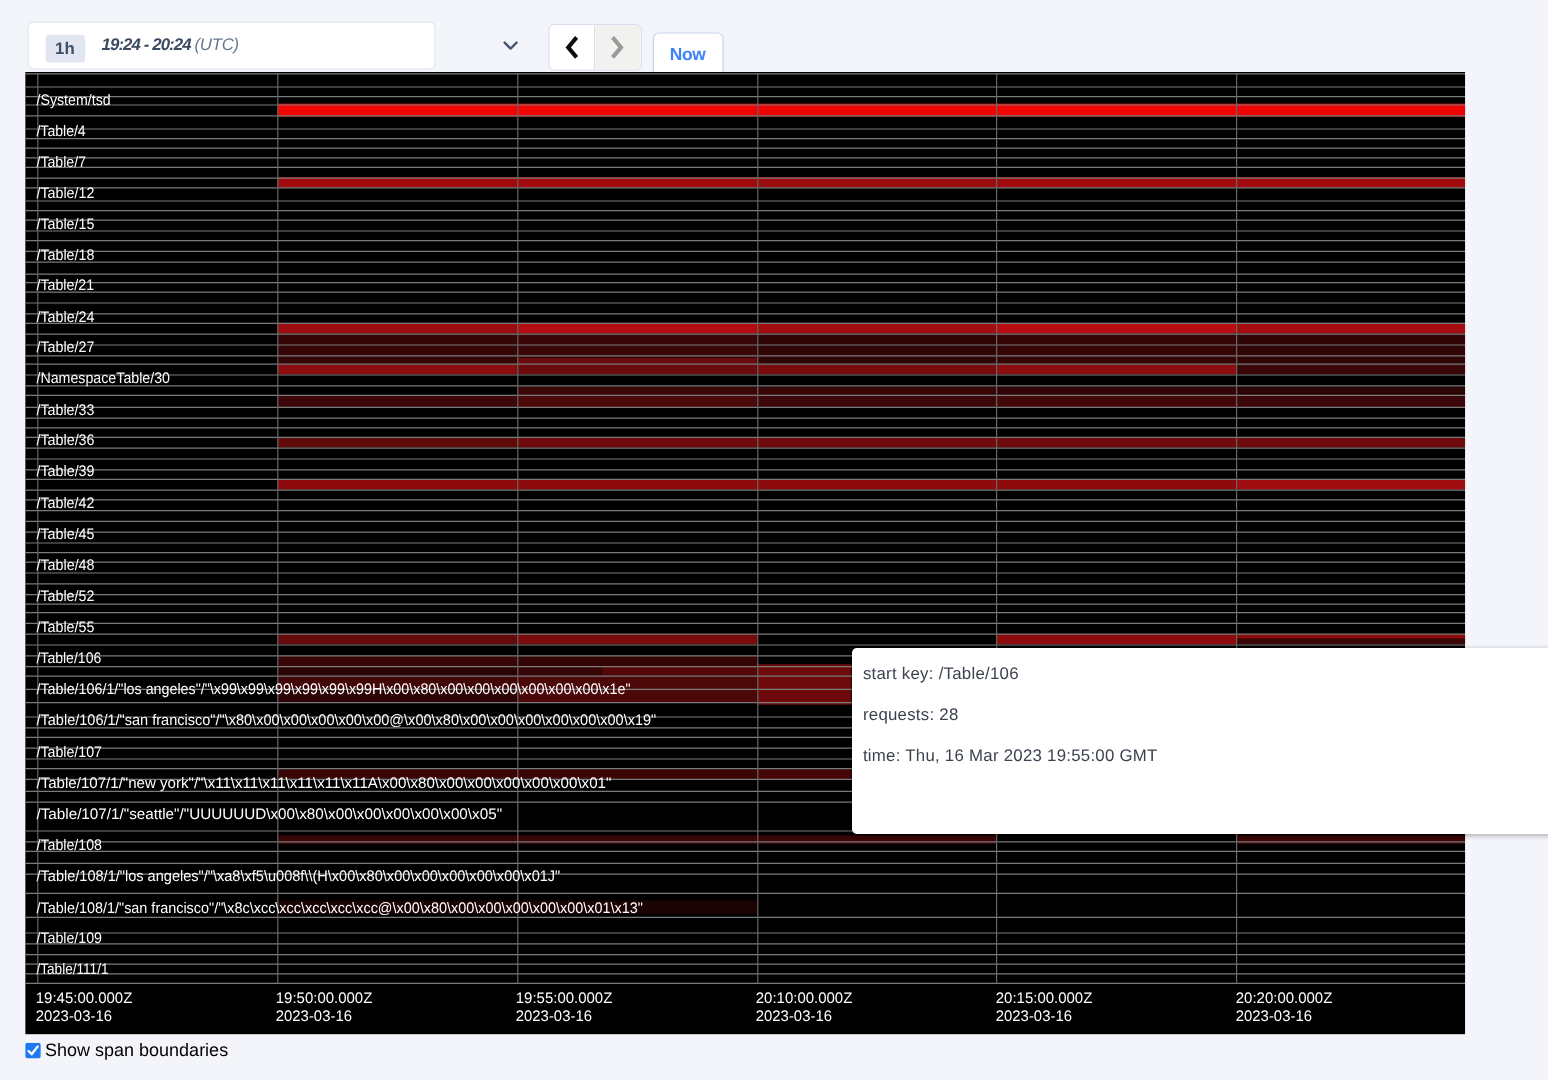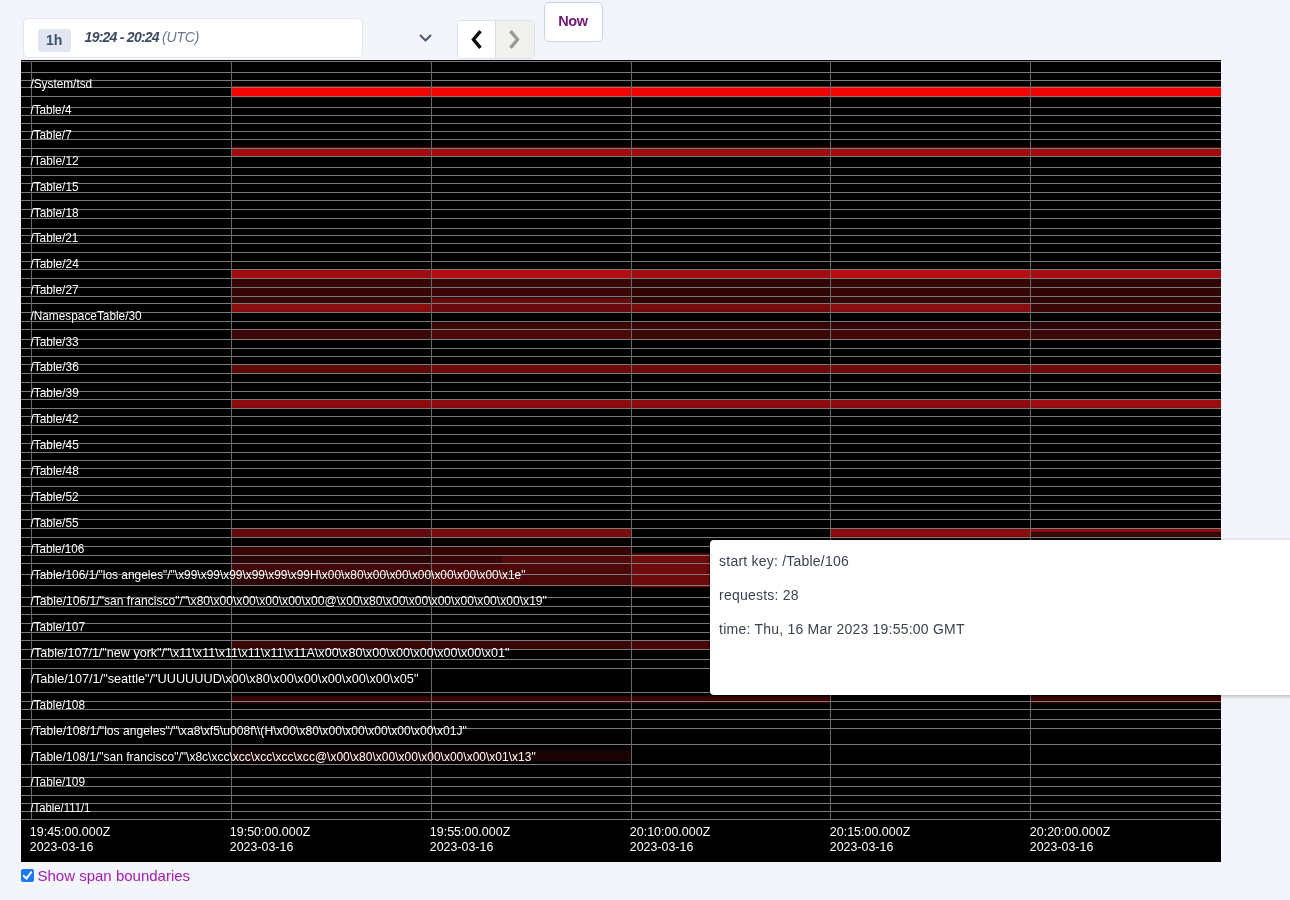--- a/index.html
+++ b/index.html
@@ -18,21 +18,21 @@
     <svg width="13" height="19" viewBox="0 0 13 19">
         <path d="M10.5 1.2L3.5 9.5L10.5 17.8" stroke="#0d0d0d" stroke-width="3.4" fill="none"></path>
       </svg>
   </div>
   <div style="width:38px;height:100%;background:#f1f1f0;display:flex;align-items:center;justify-content:center;">
     <svg width="13" height="19" viewBox="0 0 13 19">
         <path d="M2.5 1.2L9.5 9.5L2.5 17.8" stroke="#9a9a98" stroke-width="3.4" fill="none"></path>
       </svg>
   </div>
 </div>
-<div class="abs" style="left:543.5px;top:2px;width:59px;height:39.6px;background:#fff;border:1px solid #c9d3e9;border-radius:5px;text-align:center;line-height:37.6px;font-size:14.5px;letter-spacing:-0.3px;font-weight:700;color:#701a75;">Now</div>
+<div class="abs" style="left:543.5px;top:27px;width:59px;height:39.6px;background:#fff;border:1px solid #c9d3e9;border-radius:5px;text-align:center;line-height:37.6px;font-size:14.5px;letter-spacing:-0.3px;font-weight:700;color:#3b82f6;">Now</div>
 <svg width="1200" height="802" viewBox="21 60 1200 802" style="position:absolute;left:21px;top:60px">
 <rect x="21" y="60" width="1200" height="802" fill="#000000"></rect>
 <rect x="231.5" y="86.4" width="199.5" height="10.8" fill="#f20402"></rect>
 <rect x="431.0" y="86.4" width="200.0" height="10.8" fill="#f20402"></rect>
 <rect x="631.0" y="86.4" width="199.5" height="10.8" fill="#ee0402"></rect>
 <rect x="830.5" y="86.4" width="200.0" height="10.8" fill="#f20402"></rect>
 <rect x="1030.5" y="86.4" width="190.5" height="10.8" fill="#ee0402"></rect>
 <rect x="231.5" y="147.6" width="199.5" height="8.8" fill="#a20b0e"></rect>
 <rect x="431.0" y="147.6" width="200.0" height="8.8" fill="#a20b0e"></rect>
 <rect x="631.0" y="147.6" width="199.5" height="8.8" fill="#9c0b0d"></rect>
@@ -138,14 +138,14 @@
 <div class="abs" style="left:709.6px;top:539.8px;width:642px;height:155.5px;background:#ffffff;border-radius:4px;box-shadow:0 1px 4px rgba(0,0,0,0.28);padding:3.8px 0 0 9.5px;font-size:14px;letter-spacing:0.22px;color:#3c4250;">
   <div style="height:34px;line-height:34px;white-space:nowrap;">start key: /Table/106</div>
   <div style="height:34px;line-height:34px;white-space:nowrap;">requests: 28</div>
   <div style="height:34px;line-height:34px;white-space:nowrap;">time: Thu, 16 Mar 2023 19:55:00 GMT</div>
 </div>
 <div class="abs" style="left:21px;top:868.5px;width:400px;height:14px;">
   <svg class="abs" style="left:0;top:0.5px" width="13" height="13" viewBox="0 0 13 13">
       <rect x="0" y="0" width="13" height="13" rx="2" fill="#1d79f2"></rect>
       <path d="M2.8 6.9L5.5 9.4L10.3 3.2" stroke="#ffffff" stroke-width="2" fill="none" stroke-linecap="round"></path>
     </svg>
-  <div class="abs" style="left:16.5px;top:0;line-height:14px;font-size:15px;color:#a21caf;white-space:nowrap;">Show span boundaries</div>
+  <div class="abs" style="left:16.5px;top:0;line-height:14px;font-size:15px;color:#000000;white-space:nowrap;">Show span boundaries</div>
 </div>
 
 </body></html>

